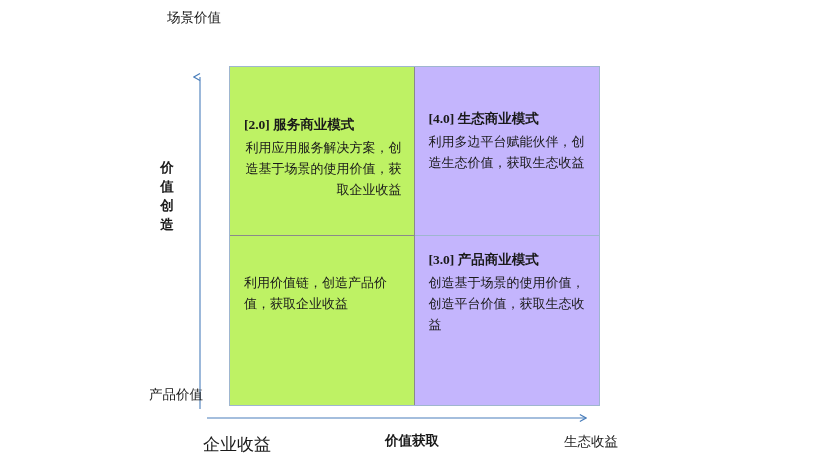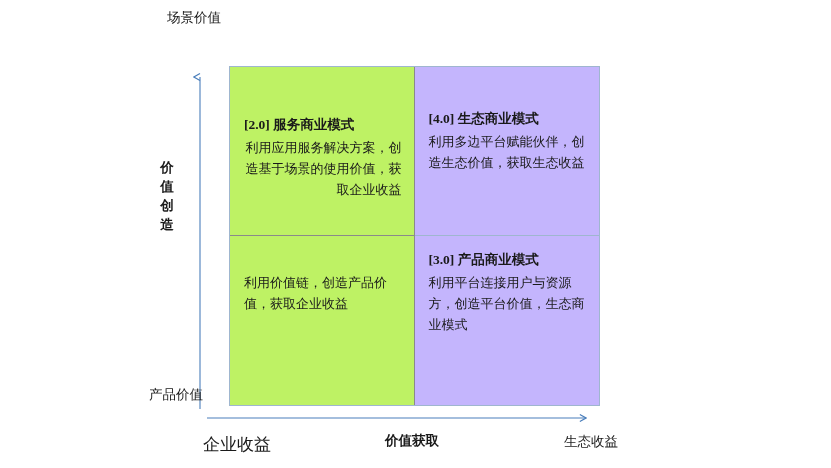--- a/index.html
+++ b/index.html
@@ -194,17 +194,17 @@
       <div class="cell-title"><span class="idx">[4.0]</span> <span>生态商业模式</span></div>
       <div class="cell-body">利用多边平台赋能伙伴，创造生态价值，获取生态收益</div>
     </div>
 
     <div class="cell shaded cell-bl">
       <div class="cell-body">利用价值链，创造产品价值，获取企业收益</div>
     </div>
 
     <div class="cell plain cell-br">
       <div class="cell-title"><span class="idx">[3.0]</span> <span>产品商业模式</span></div>
-      <div class="cell-body">利用平台连接用户与资源方，创造平台价值，生态商业模式</div>
+      <div class="cell-body">创造基于场景的使用价值，创造平台价值，获取生态收益</div>
     </div>
 
   </div>
 </div>
 
 </body></html>

